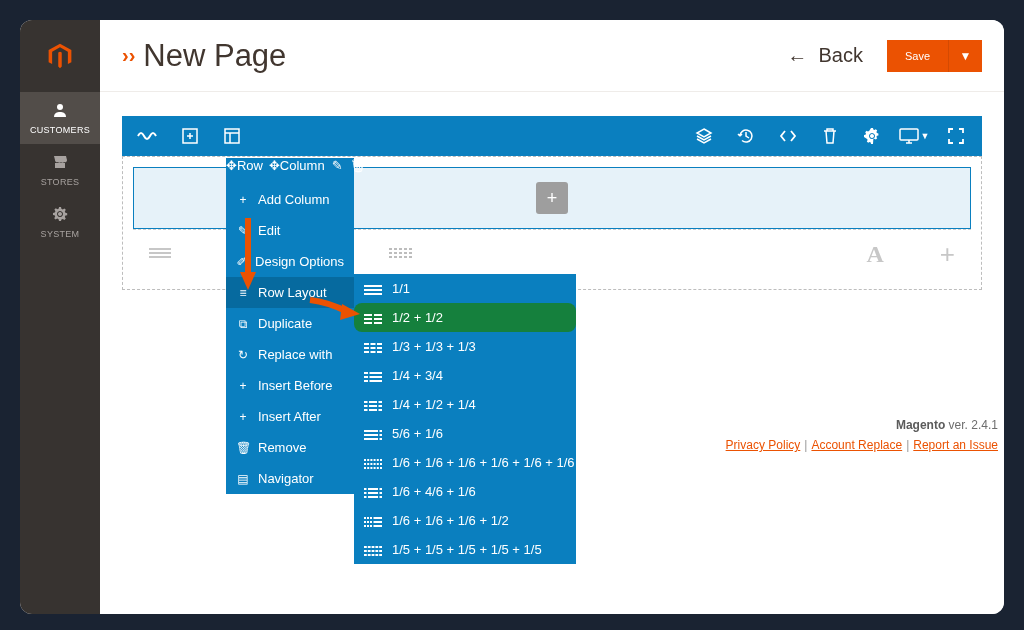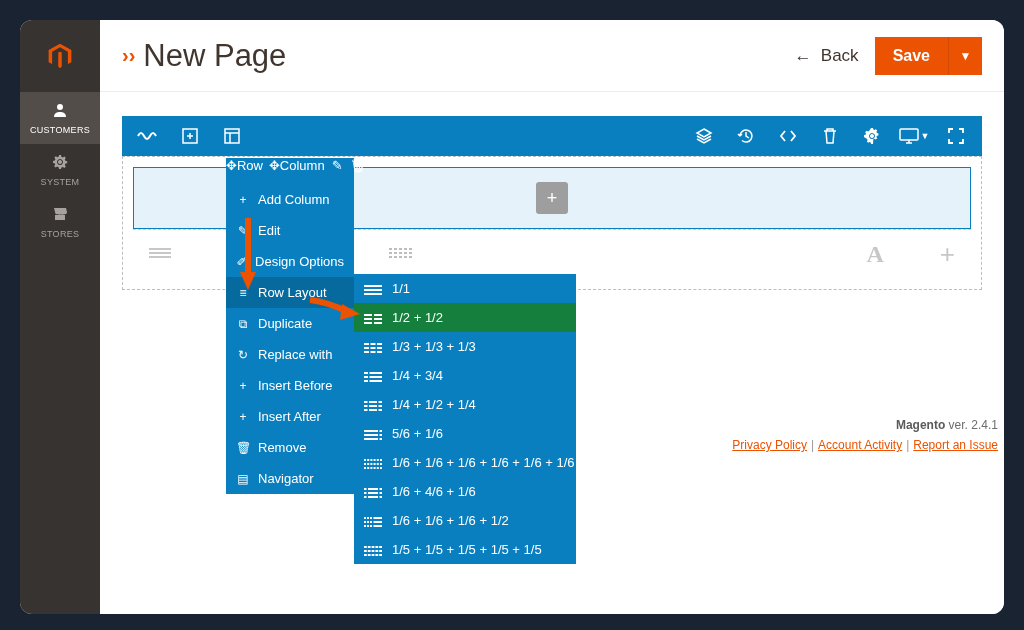--- a/index.html
+++ b/index.html
@@ -9,23 +9,23 @@
 .leftnav .logo { height: 72px; display: flex; align-items: center; justify-content: center; }
 .leftnav .logo svg { width: 28px; height: 28px; }
 .leftnav .nav-item { height: 52px; display: flex; flex-direction: column; align-items: center; justify-content: center; color: #a7a29f; cursor: pointer; }
 .leftnav .nav-item.active { background: #524d49; color: #fff; }
 .leftnav .nav-item .ic { font-size: 16px; line-height: 1; }
 .leftnav .nav-item .lab { font-size: 9px; letter-spacing: 0.3px; margin-top: 4px; }
 .content { flex: 1; background: #fff; position: relative; overflow: hidden; }
 .topbar { height: 72px; display: flex; align-items: center; padding: 0 22px; border-bottom: 1px solid #efece9; }
 .topbar .title-ic { color: #eb5202; font-weight: 800; font-size: 20px; margin-right: 8px; }
 .topbar .title { color: #41362f; font-size: 31px; font-weight: 400; flex: 1; }
-.topbar .back { color: #41362f; font-size: 17px; margin-right: 16px; cursor: pointer; }
+.topbar .back { color: #41362f; font-size: 20px; margin-right: 24px; cursor: pointer; }
 .topbar .save-wrap { display: flex; }
-.topbar .save-btn { background: #eb5202; color: #fff; font-weight: 700; font-size: 16px; padding: 10px 18px; border: none; cursor: pointer; }
+.topbar .save-btn { background: #eb5202; color: #fff; font-weight: 400; font-size: 11px; padding: 10px 18px; border: none; cursor: pointer; }
 .topbar .save-caret { background: #eb5202; color: #fff; width: 34px; display: flex; align-items: center; justify-content: center; border: none; border-left: 1px solid #d44a02; cursor: pointer; font-size: 12px; }
 .builder-area { padding: 24px 22px; }
 .pb-toolbar { background: #0a7fbf; height: 40px; display: flex; align-items: center; padding: 0 6px; gap: 2px; position: relative; z-index: 2; }
 .pb-toolbar .tool { color: #fff; width: 40px; height: 40px; display: flex; align-items: center; justify-content: center; cursor: pointer; font-size: 15px; }
 .pb-toolbar .spacer { flex: 1; }
 .pb-canvas { border: 1px dashed #bdbdbd; padding: 10px; margin-top: 0; position: relative; }
 .pb-row { background: #e6f2f9; border: 1px solid #0a7fbf; height: 62px; display: flex; align-items: center; justify-content: center; }
 .pb-addcenter { width: 32px; height: 32px; background: #9e9e9e; border-radius: 3px; display: flex; align-items: center; justify-content: center; color: #fff; cursor: pointer; font-size: 18px; }
 .pb-btoolbar { border-top: 1px dashed #d0d0d0; height: 50px; display: flex; align-items: center; justify-content: flex-start; padding: 0 16px; gap: 56px; color: #bdbdbd; }
 .pb-btool { font-size: 18px; cursor: pointer; }
@@ -34,21 +34,21 @@
 .footer { position: absolute; right: 6px; top: 398px; text-align: right; font-size: 12px; color: #6d6d6d; }
 .footer a { color: #eb5202; }
 .footer .ver strong { color: #5b5b5b; }
 .footer .links { margin-top: 6px; }
 .footer .sep { color: #999; margin: 0 4px; }
 .ctx { position: absolute; left: 126px; top: 138px; z-index: 50; background: #0a7fbf; color: #fff; font-size: 13px; width: 128px; }
 .ctx .item { padding: 8px 10px; display: flex; align-items: center; gap: 8px; cursor: pointer; white-space: nowrap; }
 .ctx .item.sel { background: #066a9f; }
 .ctx .ic { width: 14px; text-align: center; font-size: 12px; display: inline-block; }
 .sub { position: absolute; left: 254px; top: 254px; z-index: 50; background: #0a7fbf; color: #fff; font-size: 13px; width: 222px; }
-.sub .item { padding: 7px 10px; display: flex; align-items: center; gap: 10px; cursor: pointer; white-space: nowrap; }
+.sub .item { padding: 7px 10px; display: flex; align-items: center; gap: 10px; cursor: pointer; white-space: nowrap; border-radius: 8px; }
 .sub .item.hover { background: #15803d; }
 .sub .sic { width: 18px; height: 12px; display: inline-block; }
 .arrow1 { position: absolute; left: 138px; top: 196px; z-index: 60; pointer-events: none; }
 .arrow2 { position: absolute; left: 208px; top: 276px; z-index: 60; pointer-events: none; }
 svg.dots rect { fill: currentColor; }
 </style>
 </head>
 <body>
 
 <div class="frame">
@@ -63,32 +63,32 @@
         <svg width="16" height="16" viewBox="0 0 16 16" fill="currentColor">
             <circle cx="8" cy="5" r="3"></circle>
             <path d="M2 15 C2 11 5 10 8 10 C11 10 14 11 14 15 Z"></path>
           </svg>
       </span>
       <span class="lab">CUSTOMERS</span>
     </div>
     <div class="nav-item">
       <span class="ic">
         <svg width="16" height="16" viewBox="0 0 16 16" fill="currentColor">
+            <path d="M2 2 h12 l1 4 a2 2 0 0 1 -3 2 a2 2 0 0 1 -3 0 a2 2 0 0 1 -3 0 a2 2 0 0 1 -3 -2 Z M3 9 h10 v5 h-10 Z"></path>
+          </svg>
+      </span>
+      <span class="lab">STORES</span>
+    </div>
+    <div class="nav-item">
+      <span class="ic">
+        <svg width="16" height="16" viewBox="0 0 16 16" fill="currentColor">
             <path d="M8 5 a3 3 0 1 0 0.001 0 Z M8 10 a2 2 0 1 1 0.001 0 Z M7 1 h2 l.4 1.8 1.4 .6 1.6-1 1.4 1.4 -1 1.6 .6 1.4 1.8 .4 v2 l-1.8 .4 -.6 1.4 1 1.6 -1.4 1.4 -1.6 -1 -1.4 .6 L9 15 h-2 l-.4 -1.8 -1.4 -.6 -1.6 1 -1.4 -1.4 1 -1.6 -.6 -1.4 L1 9 v-2 l1.8 -.4 .6 -1.4 -1 -1.6 1.4 -1.4 1.6 1 1.4 -.6 Z"></path>
           </svg>
       </span>
       <span class="lab">SYSTEM</span>
-    </div>
-    <div class="nav-item">
-      <span class="ic">
-        <svg width="16" height="16" viewBox="0 0 16 16" fill="currentColor">
-            <path d="M2 2 h12 l1 4 a2 2 0 0 1 -3 2 a2 2 0 0 1 -3 0 a2 2 0 0 1 -3 0 a2 2 0 0 1 -3 -2 Z M3 9 h10 v5 h-10 Z"></path>
-          </svg>
-      </span>
-      <span class="lab">STORES</span>
     </div>
   </div>
 
   <div class="content">
     <div class="topbar">
       <span class="title-ic">››</span>
       <span class="title">New Page</span>
       <span class="back">
         <span>←</span>&nbsp;&nbsp;<span>Back</span>
       </span>
@@ -222,21 +222,21 @@
           <span class="bspacer"></span>
           <span class="pb-btool right" style="font-family:Georgia,serif;font-size:24px;font-weight:bold;color:#c7c7c7;">A</span>
           <span class="pb-btool right" style="font-size:26px;color:#c7c7c7;">+</span>
         </div>
       </div>
     </div>
 
     <div class="footer">
       <div class="ver"><strong>Magento</strong> <span>ver.</span> <span>2.4.1</span></div>
       <div class="links">
-        <a href="#">Privacy Policy</a><span class="sep">|</span><a href="#">Account Activity</a><span class="sep">|</span><a href="#">Report an Issue</a>
+        <a href="#">Privacy Policy</a><span class="sep">|</span><a href="#">Account Replace</a><span class="sep">|</span><a href="#">Report an Issue</a>
       </div>
     </div>
 
     <div class="ctx">
       <div style="position:absolute;left:0;top:0;display:flex;gap:8px;">
         <span class="tag"><span>✥</span><span>Row</span></span>
         <span class="tag" style="margin-left:-2px;"><span>✥</span><span>Column</span>&nbsp;&nbsp;<span>✎</span>&nbsp;&nbsp;<span>🗑</span></span>
       </div>
       <div style="height:26px;"></div>
       <div class="item">

